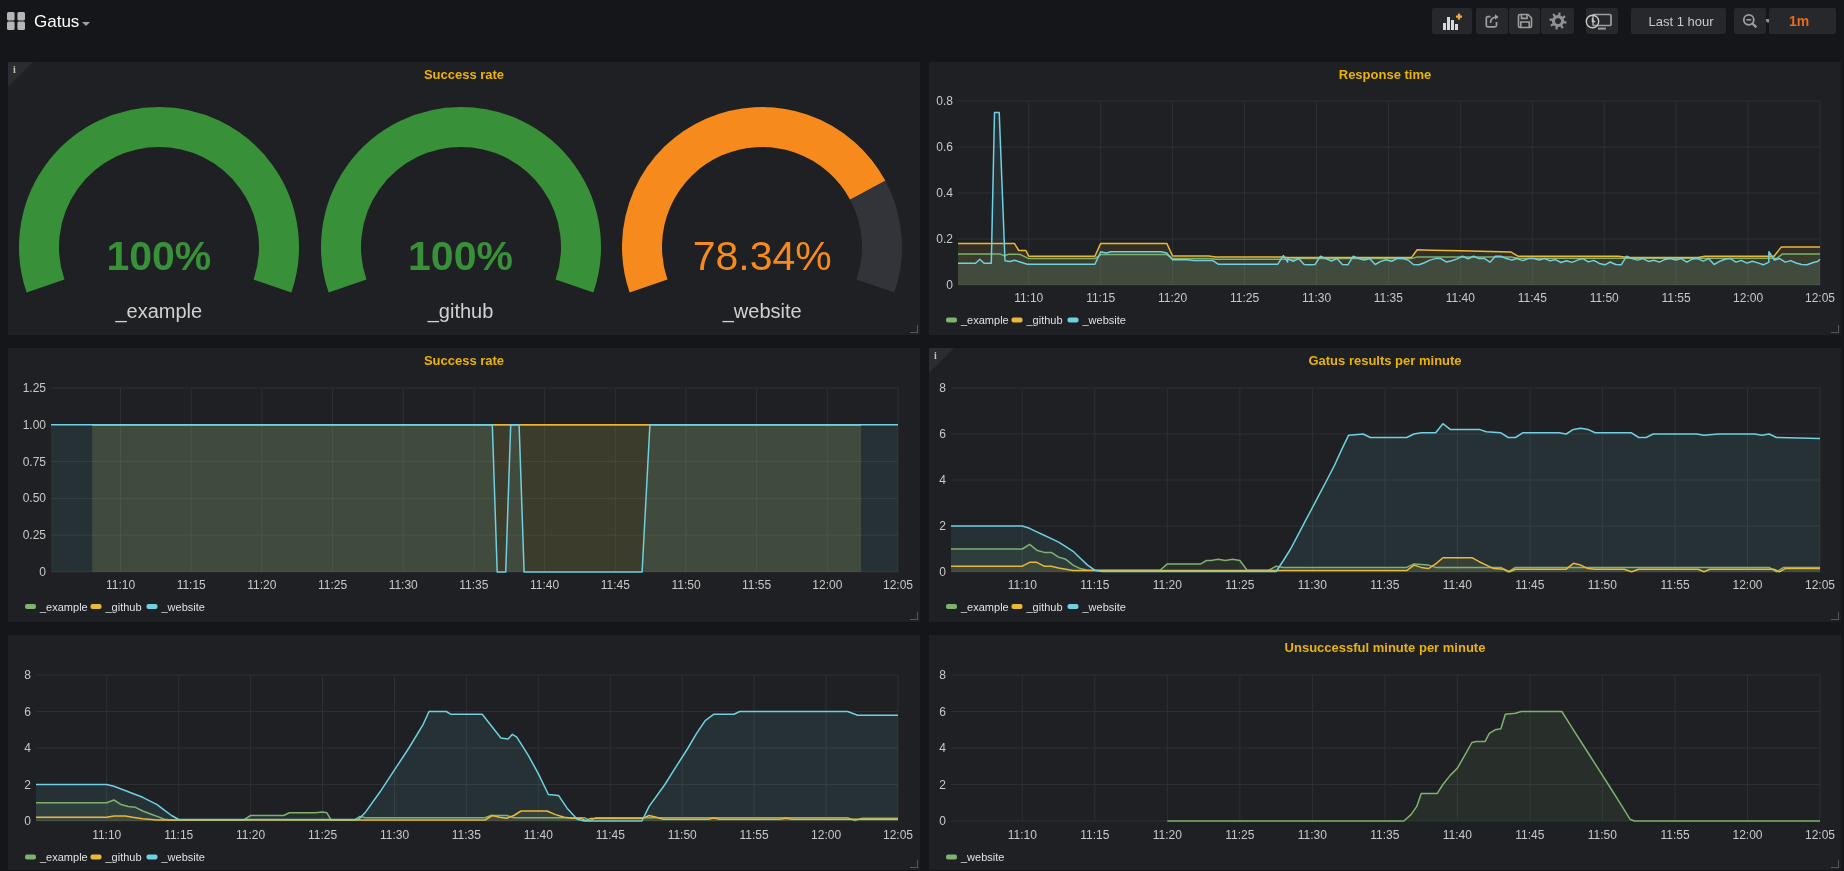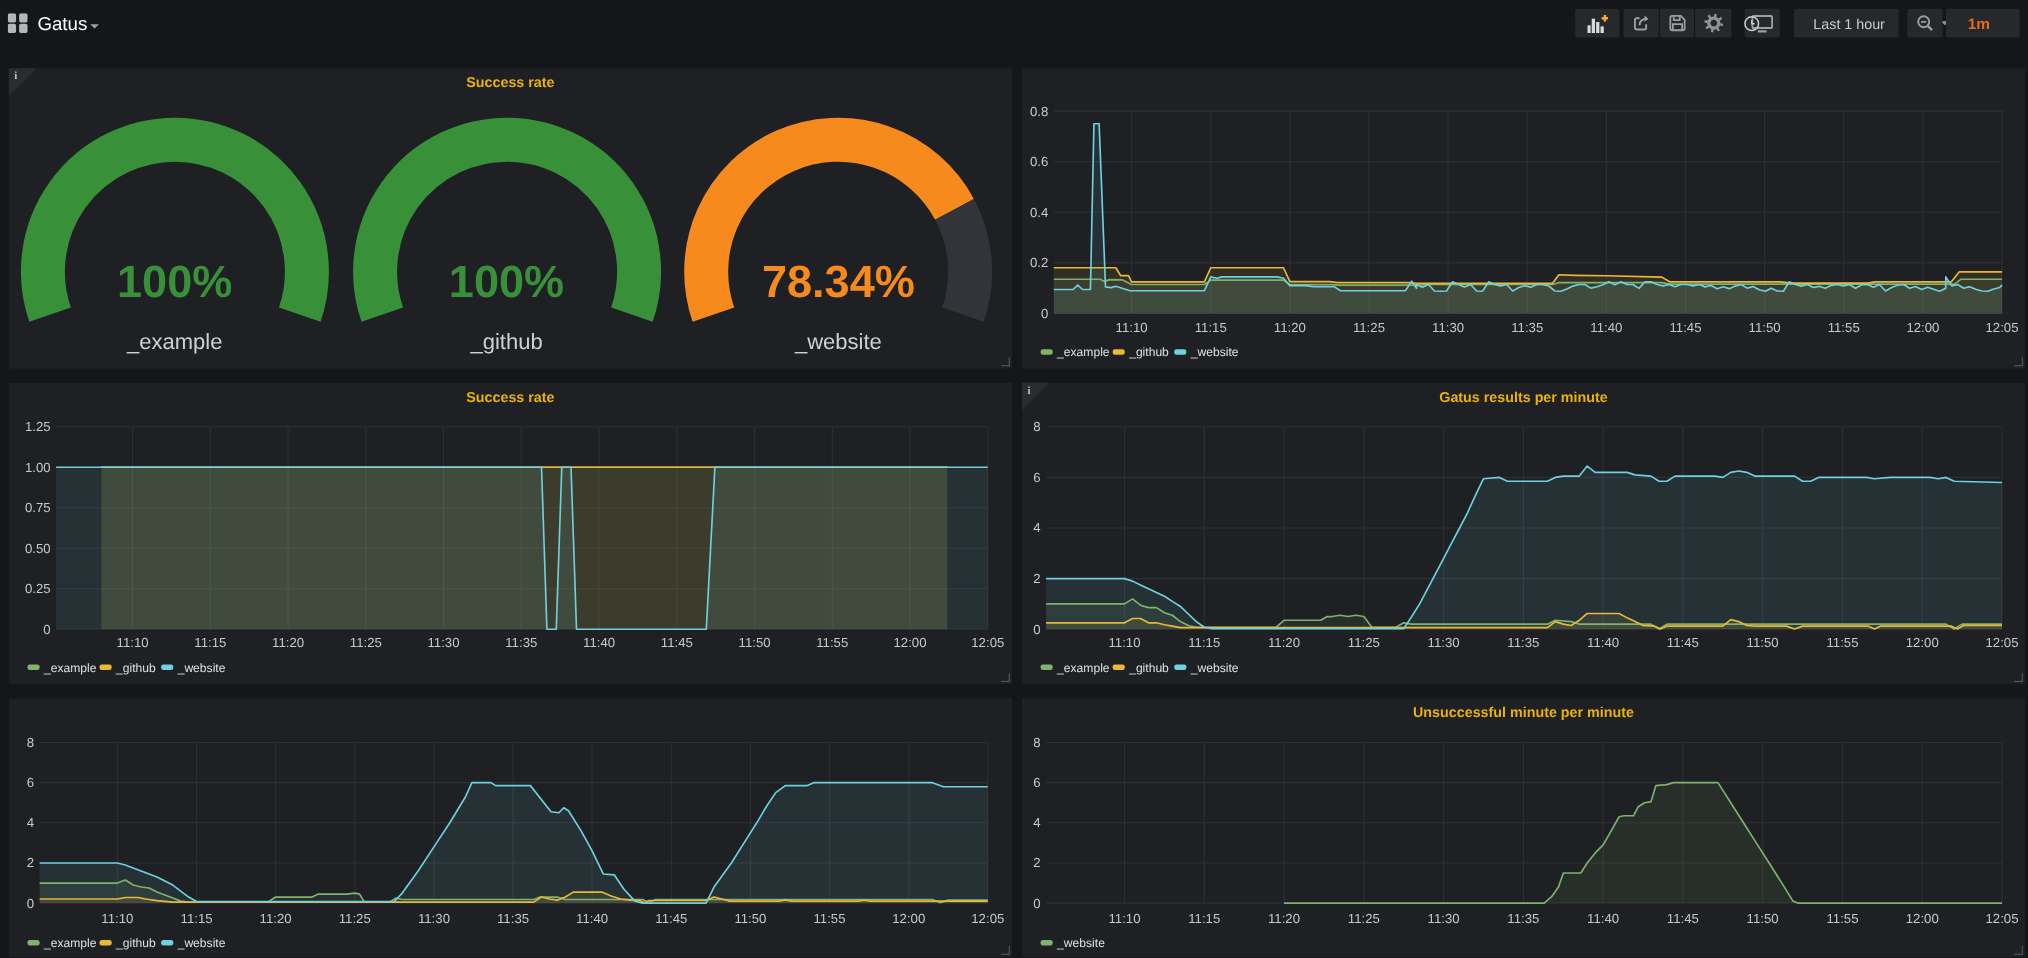--- a/index.html
+++ b/index.html
@@ -104,27 +104,28 @@
           <path d="M36.54,189.07 A120,120 0 1 1 263.46,189.07" stroke="#389138" stroke-width="40" fill="none"></path>
         </svg>
         <div style="position:absolute;left:0;right:0;top:171px;height:46px;line-height:46px;text-align:center;font-size:41px;font-weight:bold;color:#389138">100%</div>
         <div style="position:absolute;left:0;right:0;top:237px;height:24px;line-height:24px;text-align:center;font-size:20px;color:#d0d1d2">_github</div>
       </div>
       <div style="flex:1;position:relative">
         <svg width="300" height="240" style="position:absolute;left:50%;top:35px;margin-left:-150px">
           <path d="M36.54,189.07 A120,120 0 0 1 255.74,93.26" stroke="#f78a1d" stroke-width="40" fill="none"></path>
           <path d="M255.74,93.26 A120,120 0 0 1 263.46,189.07" stroke="#32343a" stroke-width="40" fill="none"></path>
         </svg>
-        <div style="position:absolute;left:0;right:0;top:171px;height:46px;line-height:46px;text-align:center;font-size:41px;font-weight:bold;color:#f78a1d">78.34%</div>
+        <div style="position:absolute;left:0;right:0;top:171px;height:46px;line-height:46px;text-align:center;font-size:41px;font-weight:normal;color:#f78a1d">78.34%</div>
         <div style="position:absolute;left:0;right:0;top:237px;height:24px;line-height:24px;text-align:center;font-size:20px;color:#d0d1d2">_website</div>
       </div>
     </div>
     <div class="rsz"></div>
   </div>
 <div class="panel" style="left:929px;top:62px;width:912px;height:273px">
+    <div class="ptitle">Response time</div>
     <svg width="912" height="273" style="position:absolute;left:0;top:0">
       <line x1="29" y1="39.0" x2="891" y2="39.0" stroke="#2e2f33" stroke-width="1"></line>
       <text x="24" y="43.0" font-size="12" fill="#c7c8c9" text-anchor="end" font-family="Liberation Sans, sans-serif">0.8</text>
       <line x1="29" y1="85.0" x2="891" y2="85.0" stroke="#2e2f33" stroke-width="1"></line>
       <text x="24" y="89.0" font-size="12" fill="#c7c8c9" text-anchor="end" font-family="Liberation Sans, sans-serif">0.6</text>
       <line x1="29" y1="131.0" x2="891" y2="131.0" stroke="#2e2f33" stroke-width="1"></line>
       <text x="24" y="135.0" font-size="12" fill="#c7c8c9" text-anchor="end" font-family="Liberation Sans, sans-serif">0.4</text>
       <line x1="29" y1="177.0" x2="891" y2="177.0" stroke="#2e2f33" stroke-width="1"></line>
       <text x="24" y="181.0" font-size="12" fill="#c7c8c9" text-anchor="end" font-family="Liberation Sans, sans-serif">0.2</text>
       <line x1="29" y1="223.0" x2="891" y2="223.0" stroke="#2e2f33" stroke-width="1"></line>

